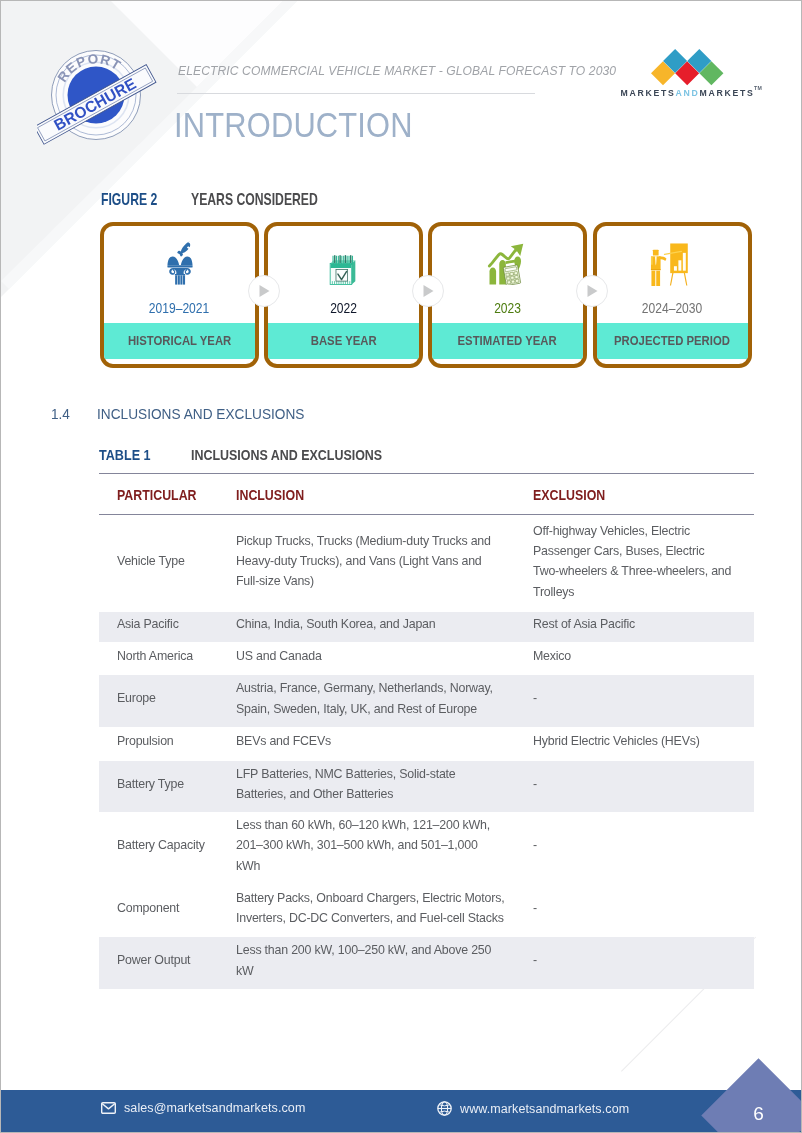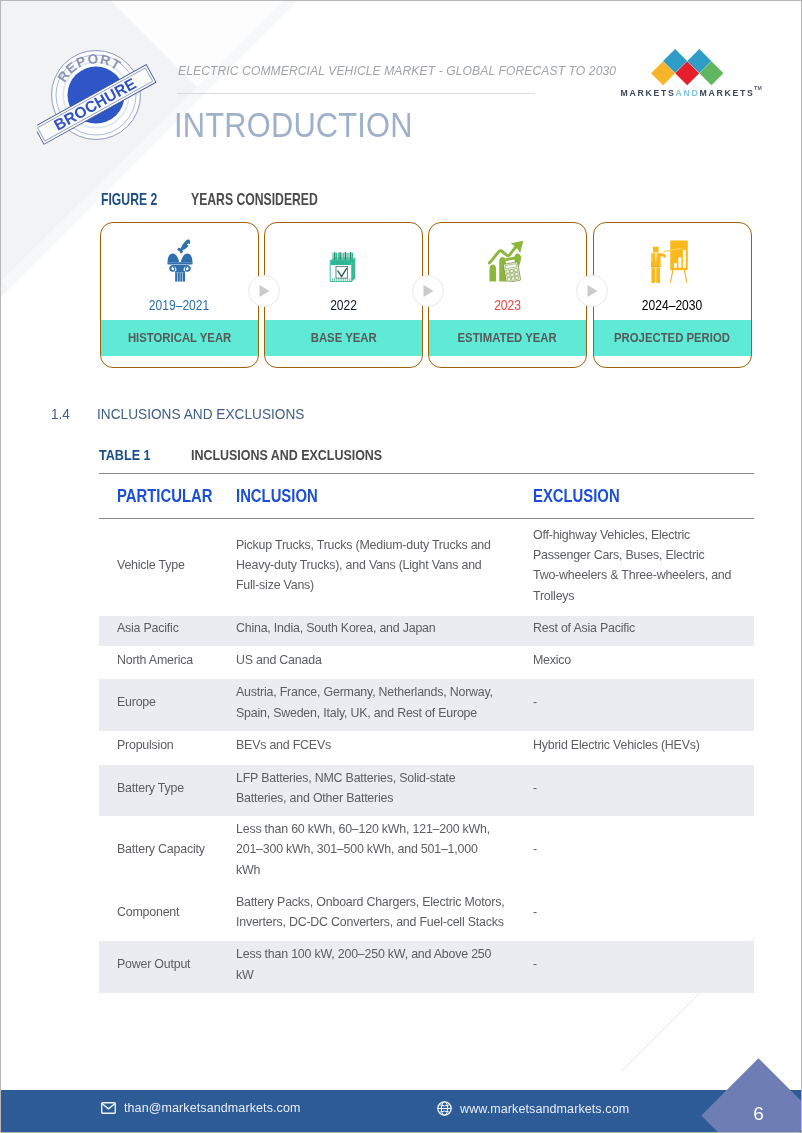--- a/index.html
+++ b/index.html
@@ -33,21 +33,21 @@
 
   
   .fig-label{position:absolute;left:100px;top:188.5px;font-size:16.2px;font-weight:700;
      letter-spacing:0px;color:#1d4e87;white-space:nowrap;
      transform:scaleX(0.754);transform-origin:left top;}
   .fig-title{position:absolute;left:190.3px;top:188.5px;font-size:16.2px;font-weight:700;
      letter-spacing:0px;color:#4b4b4d;white-space:nowrap;
      transform:scaleX(0.754);transform-origin:left top;}
   .cards{position:absolute;left:99px;top:221px;width:652px;height:146px;}
   .card{position:absolute;top:0;width:159px;height:146px;background:#fff;
-     border:1px solid #a16207;border-radius:13px;box-sizing:border-box;overflow:hidden;}
+     border:4px solid #a16207;border-radius:13px;box-sizing:border-box;overflow:hidden;}
   .card.c0{left:0;} .card.c1{left:164px;} .card.c2{left:328px;} .card.c3{left:492.5px;}
   .card-icon{position:absolute;left:0;right:0;top:12px;height:50px;display:flex;
      align-items:center;justify-content:center;}
   .card-icon svg{display:block;}
   .c1 .card-icon svg{transform:translate(-1px,6px);}
   .c2 .card-icon svg{transform:translate(-2px,1px);}
   .c3 .card-icon svg{transform:translate(-4px,0px);}
   .card-year{position:absolute;left:0;right:0;top:74px;text-align:center;font-size:14px;
      letter-spacing:0px;}
   .card-year>span{display:inline-block;transform:scaleX(0.862);}
@@ -69,21 +69,21 @@
   .tbl-label{position:absolute;left:98px;top:444.5px;font-size:15px;font-weight:700;
      letter-spacing:0px;color:#1d4e87;white-space:nowrap;
      transform:scaleX(0.84);transform-origin:left top;}
   .tbl-title{position:absolute;left:189.5px;top:444.5px;font-size:15px;font-weight:700;
      letter-spacing:0px;color:#4b4b4d;white-space:nowrap;
      transform:scaleX(0.83);transform-origin:left top;}
 
   
   .tbl{position:absolute;left:98px;top:472px;width:655px;}
   .tbl table{border-collapse:collapse;width:655px;table-layout:fixed;}
-  .tbl th{font-size:18px;font-weight:700;color:#1d4ed8;letter-spacing:0px;
+  .tbl th{font-size:15px;font-weight:700;color:#7f1d1d;letter-spacing:0px;
      text-align:left;padding:12px 0 11px 0;vertical-align:middle;white-space:nowrap;}
   .tbl th > span{display:inline-block;transform:scaleX(0.825);transform-origin:left center;}
   .tbl thead tr{border-top:1px solid #84859a;border-bottom:1px solid #84859a;}
   .tbl td{font-size:12.4px;color:#5b5d61;line-height:20.3px;vertical-align:middle;
      padding:0;letter-spacing:-0.2px;}
   .tbl tbody td{transform:translateY(-2px);}
   .tbl tbody tr.alt{background:#ebecf1;}
   .c-part{width:137px;padding-left:18px !important;padding-right:26px !important;box-sizing:border-box;}
   .c-inc{width:297px;padding-right:28.3px !important;box-sizing:border-box;}
   .c-exc{width:221px;padding-right:21.5px !important;box-sizing:border-box;}
@@ -252,21 +252,21 @@
               <rect x="38.4" y="66.6" width="6.6" height="6.0"></rect>
                 <rect x="46.7" y="66.6" width="6.6" height="6.0"></rect>
                 <rect x="55.0" y="66.6" width="6.6" height="6.0"></rect>
               <rect x="38.4" y="74.4" width="6.6" height="6.0"></rect>
                 <rect x="46.7" y="74.4" width="6.6" height="6.0"></rect>
                 <rect x="55.0" y="74.4" width="6.6" height="6.0"></rect>
             </g>
           </g>
         </svg>
       </div>
-      <div class="card-year" style="color:#ef4444"><span>2023</span></div>
+      <div class="card-year" style="color:#4d7c0f"><span>2023</span></div>
       <div class="card-foot">
           <span>ESTIMATED YEAR</span>
         </div>
     </div>
 
     <div class="card c3">
       <div class="card-icon">
         <svg width="40" height="45" viewBox="0 0 80 91">
 
           <g stroke="#f3b01f" stroke-width="2.4" stroke-linecap="butt">
@@ -290,21 +290,21 @@
             <path d="M22 31.0 c7.0 0 12 1.5 15 4.8 l-2.6 4.4 c-3.3-2.4-7.4-3.2-12.4-3.2 z"></path>
             <rect x="6.5" y="60" width="7.8" height="31"></rect>
             <rect x="16.2" y="60" width="7.8" height="31"></rect>
           </g>
 
           <path d="M13.5 31.0 h3.8 l-1.1 15.0 -.8 3.3 -.8-3.3 z" fill="#fff7d9"></path>
           <rect x="6.0" y="32" width="2.8" height="16" fill="#fcd351"></rect>
           <rect x="5.5" y="56.8" width="19.5" height="2.1" fill="#e9a512"></rect>
         </svg>
       </div>
-      <div class="card-year" style="color:#000000"><span>2024–2030</span></div>
+      <div class="card-year" style="color:#737373"><span>2024–2030</span></div>
       <div class="card-foot">
           <span>PROJECTED PERIOD</span>
         </div>
     </div>
   </div>
 
   <div class="arrow a0">
     <svg width="13" height="14" viewBox="0 0 13 14">
         <path d="M1.5 1 L11.5 7 L1.5 13 Z" fill="#c9cacb"></path>
       </svg>
@@ -370,35 +370,35 @@
             <td class="c-inc">Less than 60 kWh, 60–120 kWh, 121–200 kWh, 201–300 kWh, 301–500 kWh, and 501–1,000 kWh</td>
             <td class="c-exc">-</td>
           </tr>
           <tr style="height: 53px; margin-top: 20px;">
             <td class="c-part">Component</td>
             <td class="c-inc">Battery Packs, Onboard Chargers, Electric Motors, Inverters, DC-DC Converters, and Fuel-cell Stacks</td>
             <td class="c-exc">-</td>
           </tr>
           <tr class="alt" style="height: 52px;">
             <td class="c-part">Power Output</td>
-            <td class="c-inc">Less than 100 kW, 200–250 kW, and Above 250 kW</td>
+            <td class="c-inc">Less than 200 kW, 100–250 kW, and Above 250 kW</td>
             <td class="c-exc">-</td>
           </tr>
         </tbody>
     </table>
   </div>
 
   <div class="footer"></div>
   <div class="pgdiamond"></div>
   <div class="f-item f-mail">
     <svg width="15" height="12" viewBox="0 0 15 12">
       <rect x="0.7" y="0.7" width="13.6" height="10.6" rx="1.1" fill="none" stroke="#eef2f8" stroke-width="1.4"></rect>
       <path d="M1.6 2.0 L7.5 6.9 L13.4 2.0" fill="none" stroke="#eef2f8" stroke-width="1.4" stroke-linecap="round" stroke-linejoin="round"></path>
     </svg>
-    <span class="ftxt">than@marketsandmarkets.com</span>
+    <span class="ftxt">sales@marketsandmarkets.com</span>
   </div>
   <div class="f-item f-web">
     <svg width="15" height="15" viewBox="0 0 15 15">
       <circle cx="7.5" cy="7.5" r="6.7" fill="none" stroke="#eef2f8" stroke-width="1.3"></circle>
       <ellipse cx="7.5" cy="7.5" rx="3.1" ry="6.7" fill="none" stroke="#eef2f8" stroke-width="1.1"></ellipse>
       <line x1="0.9" y1="7.5" x2="14.1" y2="7.5" stroke="#eef2f8" stroke-width="1.1"></line>
       <path d="M2.2 3.8 Q7.5 6.0 12.8 3.8" fill="none" stroke="#eef2f8" stroke-width="1.0"></path>
       <path d="M2.2 11.2 Q7.5 9.0 12.8 11.2" fill="none" stroke="#eef2f8" stroke-width="1.0"></path>
     </svg>
     <span class="ftxt">www.marketsandmarkets.com</span>

